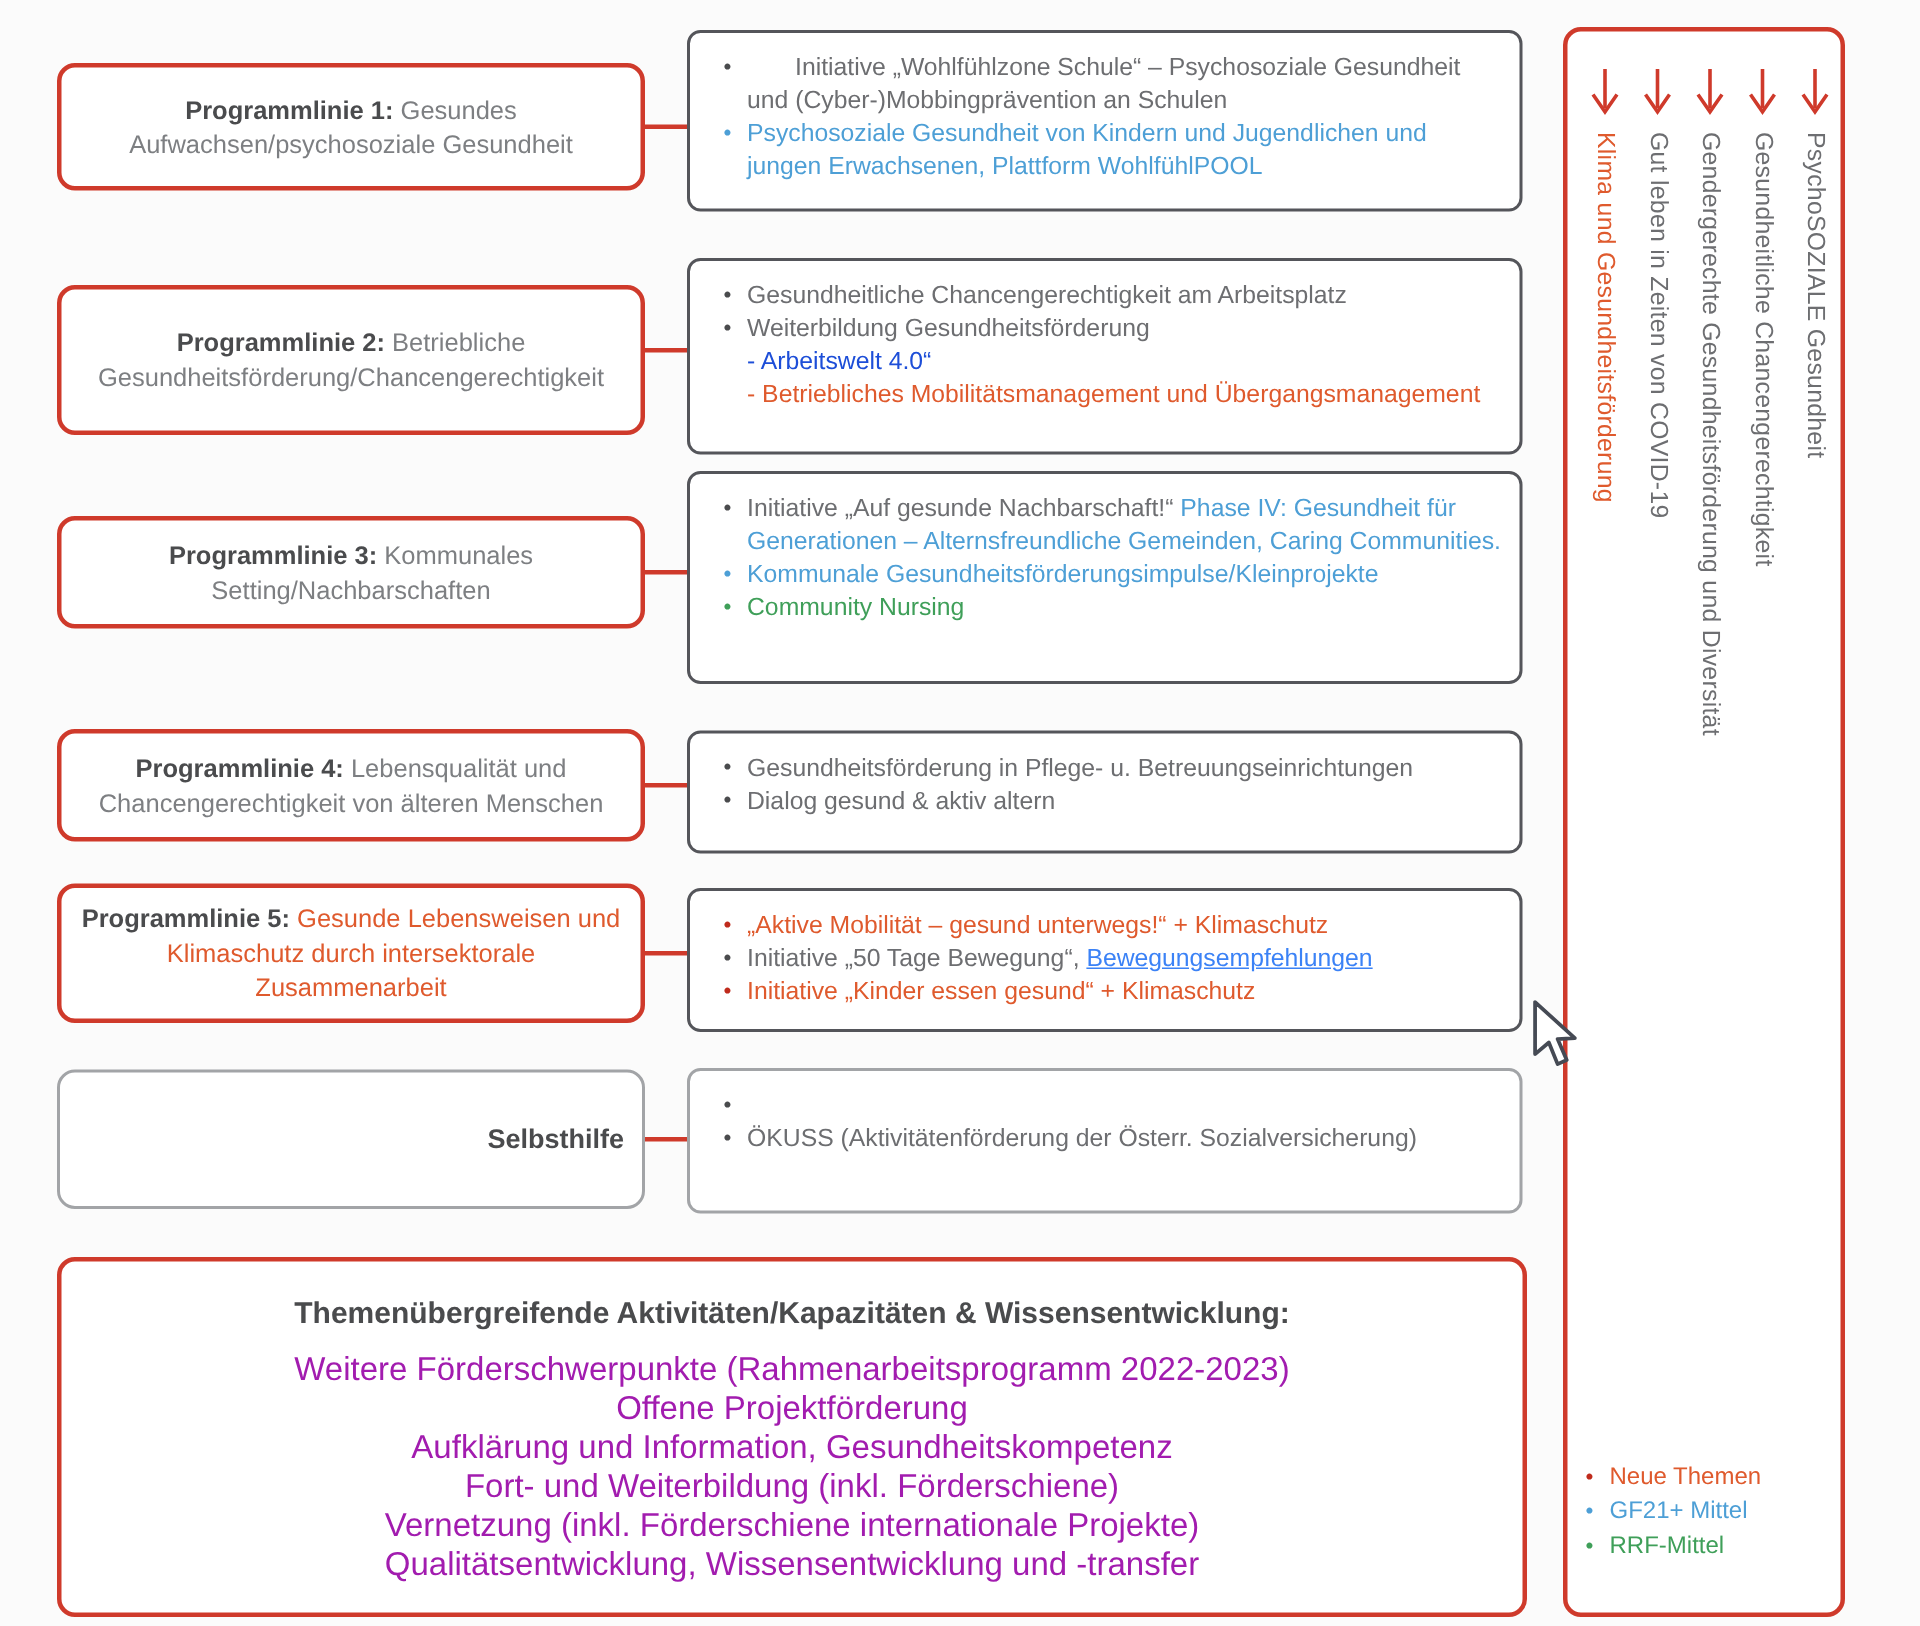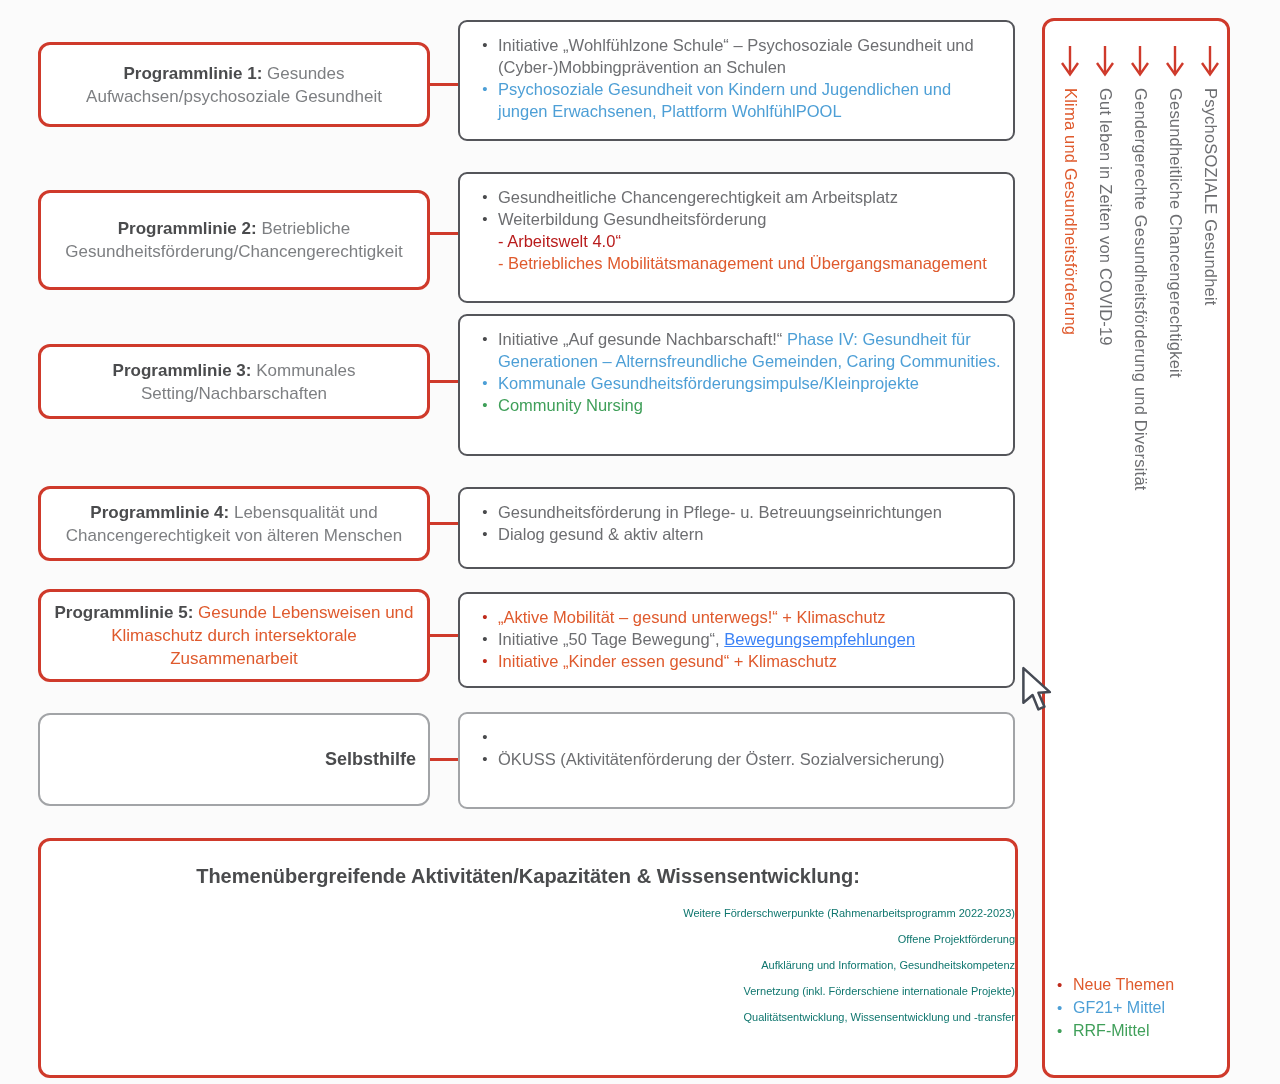--- a/index.html
+++ b/index.html
@@ -24,21 +24,21 @@
   .mbox.gray{border:2.5px solid #a2a4a7;}
   .bitem{display:flex;font-size:16.5px;line-height:22px;}
   .bdot{flex:0 0 26px;text-align:center;font-size:15px;}
   .btext{flex:1;}
   .mbox.narrow .btext{max-width:452px;}
   
   .bbox{position:absolute;left:38px;top:838px;width:980px;height:240px;background:#fff;
         border:3px solid #cf3a2b;border-radius:12px;box-sizing:border-box;
         text-align:center;padding-top:24px;}
   .btitle{font-size:20px;font-weight:bold;color:#4a4b4d;margin-bottom:12px;}
-  .bline{font-size:11px;line-height:26px;color:#0f766e;text-align:right;}
+  .bline{font-size:22px;line-height:26px;color:#a21caf;}
   
   .sidebar{position:absolute;left:1042px;top:18px;width:188px;height:1060px;background:#fff;
            border:3px solid #cf3a2b;border-radius:12px;box-sizing:border-box;}
   .vcol{position:absolute;top:22px;width:32px;display:flex;flex-direction:column;align-items:center;}
   .vtext{writing-mode:vertical-rl;text-orientation:mixed;font-size:16.5px;line-height:1.05;
          margin-top:9px;letter-spacing:0.2px;white-space:nowrap;}
   .legend{position:absolute;left:12px;bottom:33px;}
   .lrow{display:flex;align-items:baseline;font-size:16px;line-height:23px;}
   .ldot{width:16px;text-align:left;font-size:15px;}
   .cursor{position:absolute;left:1020px;top:666px;}
@@ -70,39 +70,39 @@
   <div class="conn" style="top:83px"></div>
   <div class="conn" style="top:232px"></div>
   <div class="conn" style="top:380px"></div>
   <div class="conn" style="top:522px"></div>
   <div class="conn" style="top:634px"></div>
   <div class="conn" style="top:758px"></div>
 
   <div class="mbox dark" style="top:20px;height:121px">
       <div class="bitem">
         <span class="bdot" style="color: rgb(74, 75, 77);">•</span>
-        <span class="btext"><span style="color: rgb(109, 110, 113);">Initiative „Wohlfühlzone Schule“ – Psychosoziale Gesundheit und (Cyber-)Mobbingprävention an Schulen</span></span>
+        <span class="btext"><span style="color: rgb(109, 110, 113); margin-left: 32px;">Initiative „Wohlfühlzone Schule“ – Psychosoziale Gesundheit und (Cyber-)Mobbingprävention an Schulen</span></span>
       </div>
       <div class="bitem">
         <span class="bdot" style="color: rgb(77, 159, 214);">•</span>
         <span class="btext"><span style="color: rgb(77, 159, 214);">Psychosoziale Gesundheit von Kindern und Jugendlichen und jungen Erwachsenen, Plattform WohlfühlPOOL</span></span>
       </div>
     </div>
   <div class="mbox dark" style="top:172px;height:131px">
       <div class="bitem">
         <span class="bdot" style="color: rgb(74, 75, 77);">•</span>
         <span class="btext"><span style="color: rgb(109, 110, 113);">Gesundheitliche Chancengerechtigkeit am Arbeitsplatz</span></span>
       </div>
       <div class="bitem">
         <span class="bdot" style="color: rgb(74, 75, 77);">•</span>
         <span class="btext"><span style="color: rgb(109, 110, 113);">Weiterbildung Gesundheitsförderung</span></span>
       </div>
       <div class="bitem">
         <span class="bdot"></span>
-        <span class="btext"><span style="color: #b91c1c;">- Arbeitswelt 4.0“</span></span>
+        <span class="btext"><span style="color: #1d4ed8;">- Arbeitswelt 4.0“</span></span>
       </div>
       <div class="bitem">
         <span class="bdot"></span>
         <span class="btext"><span style="color: rgb(223, 90, 45);">- Betriebliches Mobilitätsmanagement und Übergangsmanagement</span></span>
       </div>
     </div>
   <div class="mbox dark" style="top:314px;height:142px">
       <div class="bitem">
         <span class="bdot" style="color: rgb(74, 75, 77);">•</span>
         <span class="btext"><span style="color: rgb(109, 110, 113); margin-top: 40px;">Initiative „Auf gesunde Nachbarschaft!“ </span><span style="color: rgb(77, 159, 214);">Phase IV: Gesundheit für Generationen – Alternsfreundliche Gemeinden, Caring Communities.</span></span>
@@ -149,20 +149,21 @@
         <span class="btext"><span style="color: rgb(109, 110, 113);">ÖKUSS (Aktivitätenförderung der Österr. Sozialversicherung)</span></span>
       </div>
     </div>
 
   <div class="bbox">
     <div class="btitle">Themenübergreifende Aktivitäten/Kapazitäten &amp; Wissensentwicklung:</div>
     <div>
         <div class="bline">Weitere Förderschwerpunkte (Rahmenarbeitsprogramm 2022-2023)</div>
         <div class="bline">Offene Projektförderung</div>
         <div class="bline">Aufklärung und Information, Gesundheitskompetenz</div>
+        <div class="bline">Fort- und Weiterbildung (inkl. Förderschiene)</div>
         <div class="bline">Vernetzung (inkl. Förderschiene internationale Projekte)</div>
         <div class="bline">Qualitätsentwicklung, Wissensentwicklung und -transfer</div>
       </div>
   </div>
 
   <div class="sidebar">
     <div class="legend">
         <div class="lrow">
           <span class="ldot" style="color: rgb(191, 43, 28);">•</span>
           <span style="color: rgb(223, 90, 45);">Neue Themen</span>

